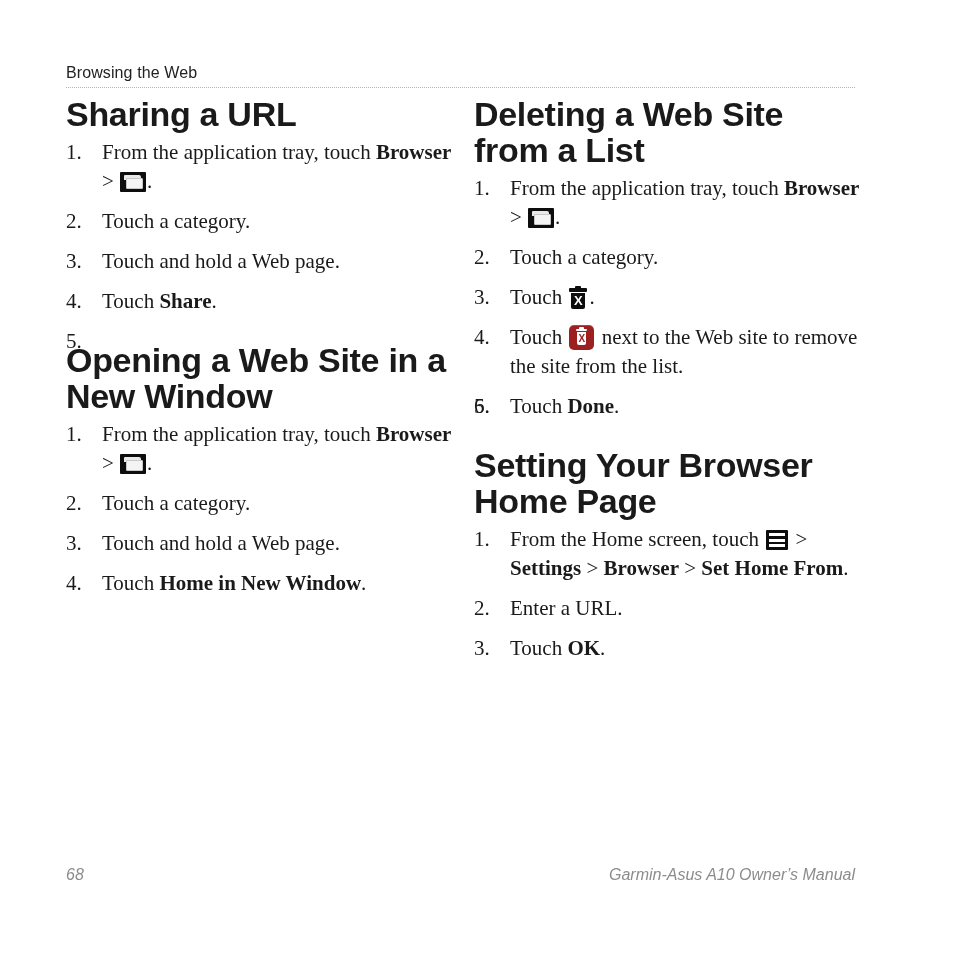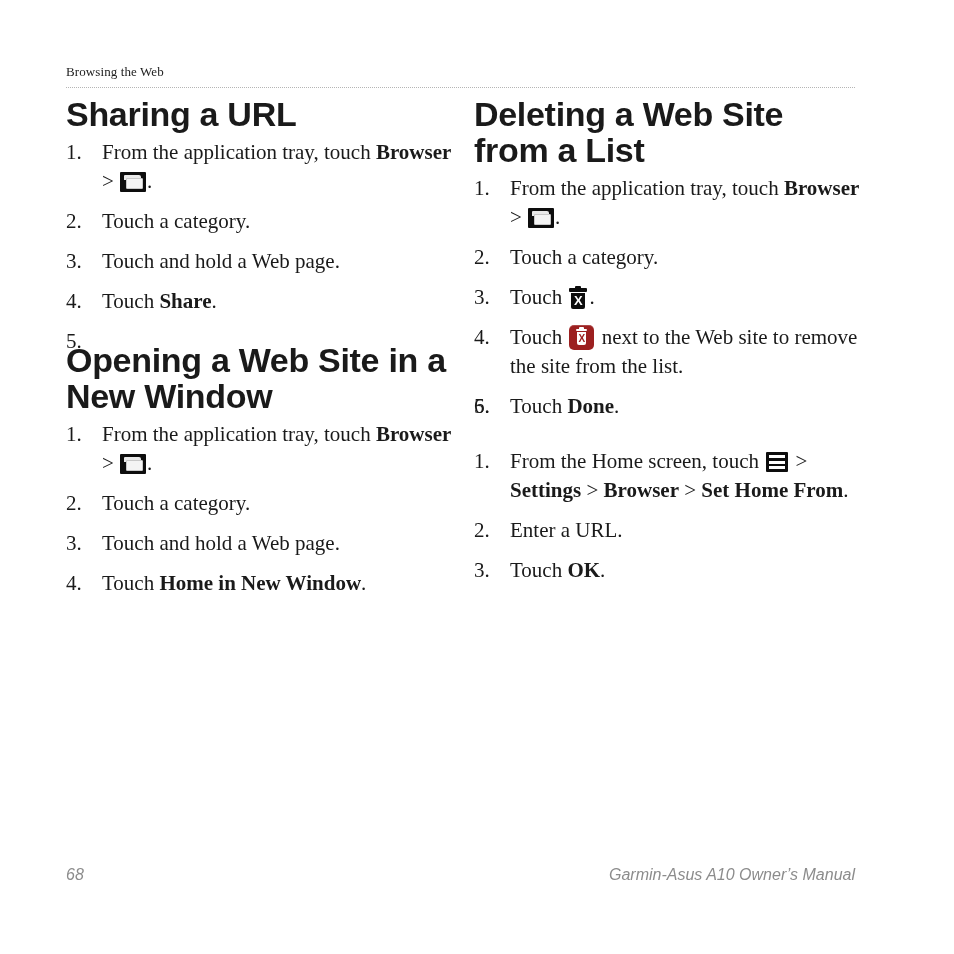--- a/index.html
+++ b/index.html
@@ -22,22 +22,22 @@
     width: 954px;
     height: 954px;
     background: #ffffff;
   }
 
   
   .running-head {
     position: absolute;
     left: 66px;
     top: 64px;
-    font-family: Liberation Serif, serif;
-    font-size: 13px;
+    font-family: Liberation Sans, sans-serif;
+    font-size: 16px;
     color: #222222;
     letter-spacing: 0.1px;
     white-space: nowrap;
   }
   .head-rule {
     position: absolute;
     left: 66px;
     top: 87px;
     width: 789px;
     height: 1px;
@@ -316,20 +316,21 @@
           <li>
             <span class="num">5.</span>
           </li>
           <li>
             <span class="num">6.</span><span>Touch </span><span class="b">Done</span><span>.</span>
           </li>
         </ol>
       </div>
 
       <div class="section">
+        <h2 class="section-title">Setting Your Browser Home Page</h2>
         <ol class="steps">
           <li>
             <span class="num">1.</span><span>From the Home screen, touch </span><span class="icon icon-menu"><i></i><i></i><i></i></span><span class="gt"> &gt; </span><span class="b">Settings</span><span class="gt"> &gt; </span><span class="b">Browser</span><span class="gt"> &gt; </span><span class="b">Set Home From</span><span>.</span>
           </li>
           <li>
             <span class="num">2.</span><span>Enter a URL.</span>
           </li>
           <li>
             <span class="num">3.</span><span>Touch </span><span class="b">OK</span><span>.</span>
           </li>

